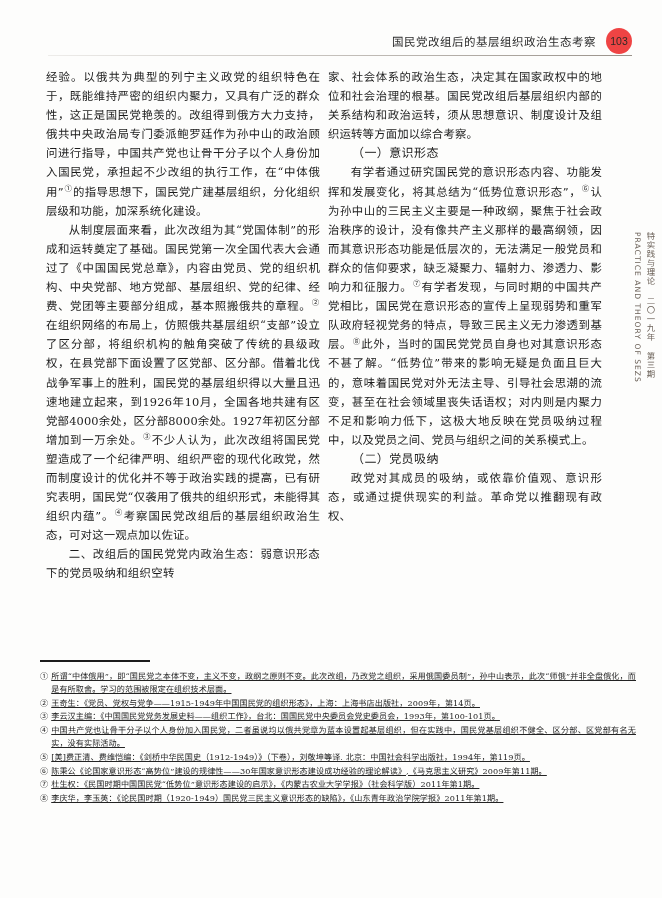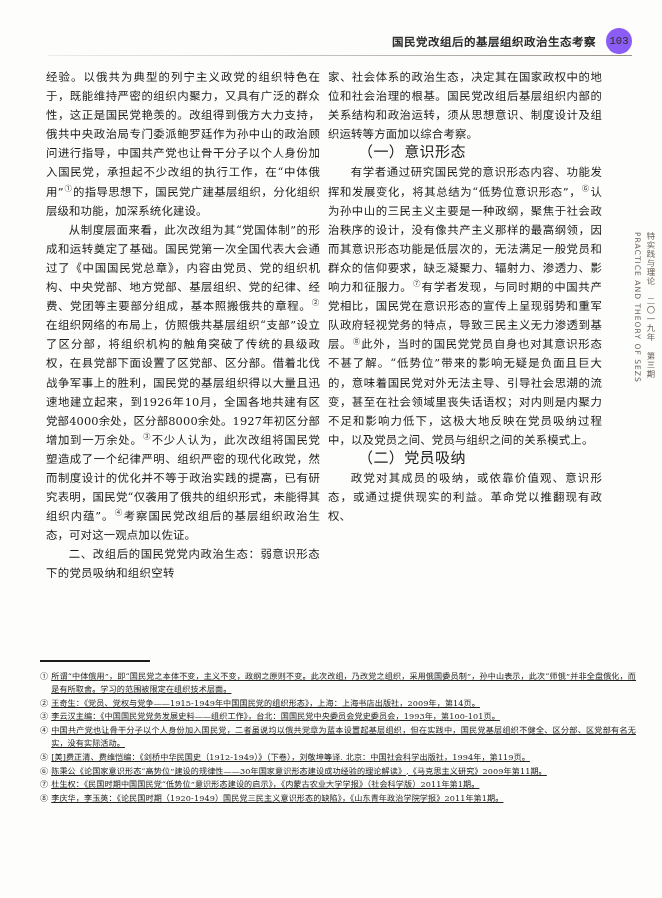--- a/index.html
+++ b/index.html
@@ -34,34 +34,34 @@
     display: flex;
     align-items: center;
     justify-content: flex-end;
     gap: 10px;
     height: 26px;
   }
   .runhead-title {
     font-size: 11.5px;
     letter-spacing: 0.5px;
     color: #2b2b2b;
-    font-weight: 700;
+    font-weight: 400;
     white-space: nowrap;
   }
   .page-number-badge {
     width: 26px;
     height: 26px;
     border-radius: 50%;
-    background: #8b5cf6;
+    background: #ef4444;
     color: #2e2a26;
     font-size: 10.5px;
     display: flex;
     align-items: center;
     justify-content: center;
-    font-family: Liberation Mono, monospace;
+    font-family: Liberation Sans, sans-serif;
     flex: 0 0 auto;
   }
   .runhead-rule {
     position: absolute;
     left: 2px;
     right: 0;
     top: 27px;
     height: 1px;
     background: linear-gradient(to right, rgba(150,140,130,0.15), rgba(120,110,100,0.75));
   }
@@ -93,23 +93,22 @@
   .noindent {
     text-indent: 0;
   }
   .sec-head {
     font-weight: normal;
     text-indent: 2em;
     letter-spacing: 0.3px;
   }
   .subsec-head {
     text-indent: 2em;
-    font-size: 15px;
+    font-size: 12px;
     letter-spacing: 0.4px;
-    font-family: Liberation Mono, monospace;
   }
   sup.fn {
     font-size: 7.5px;
     vertical-align: super;
     line-height: 0;
     padding: 0 0.5px;
   }
 
   
   .footnotes {

